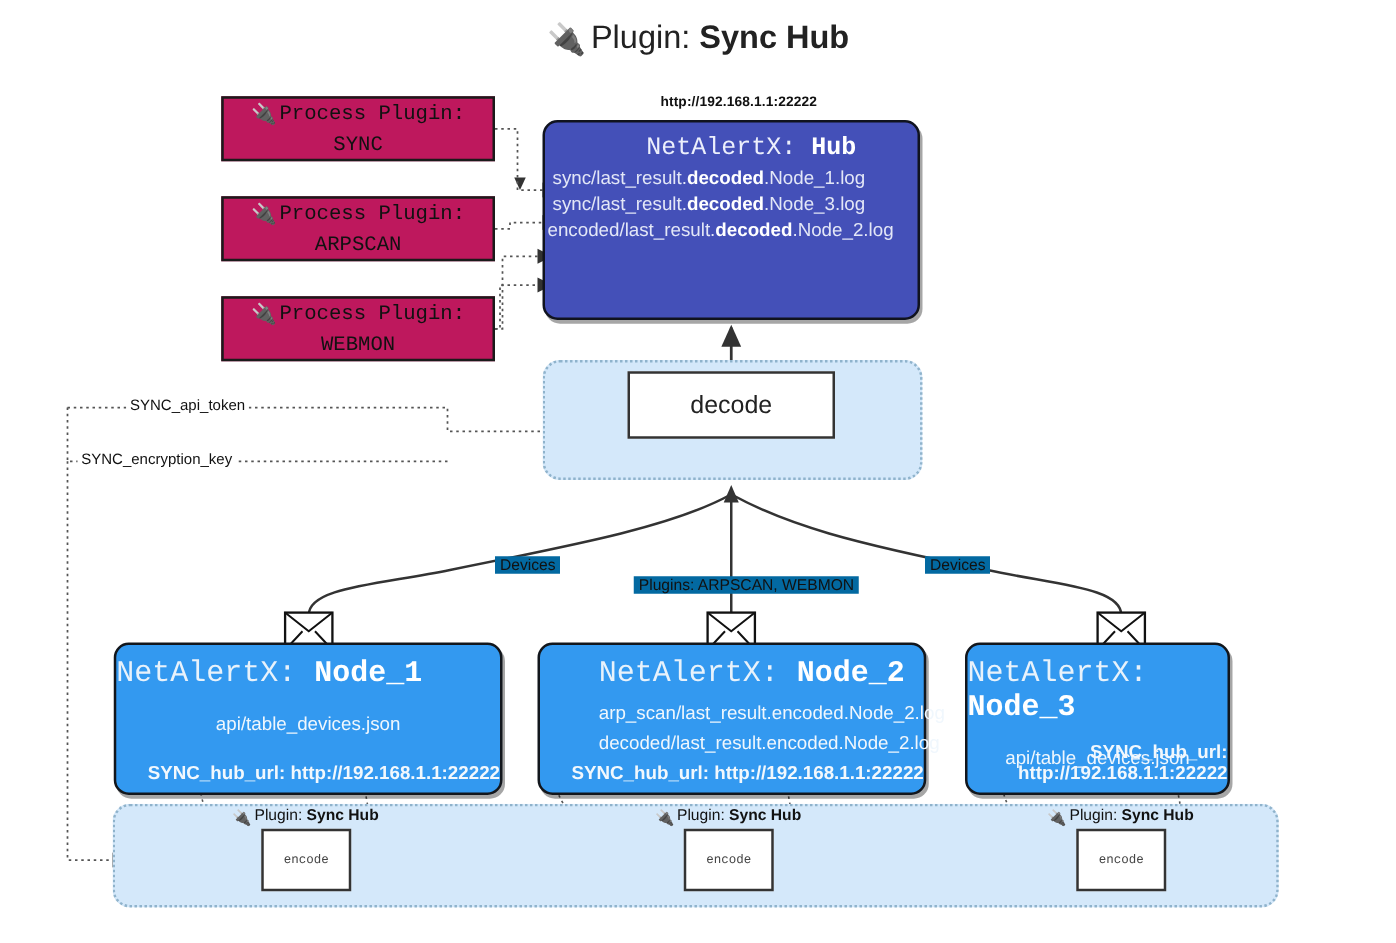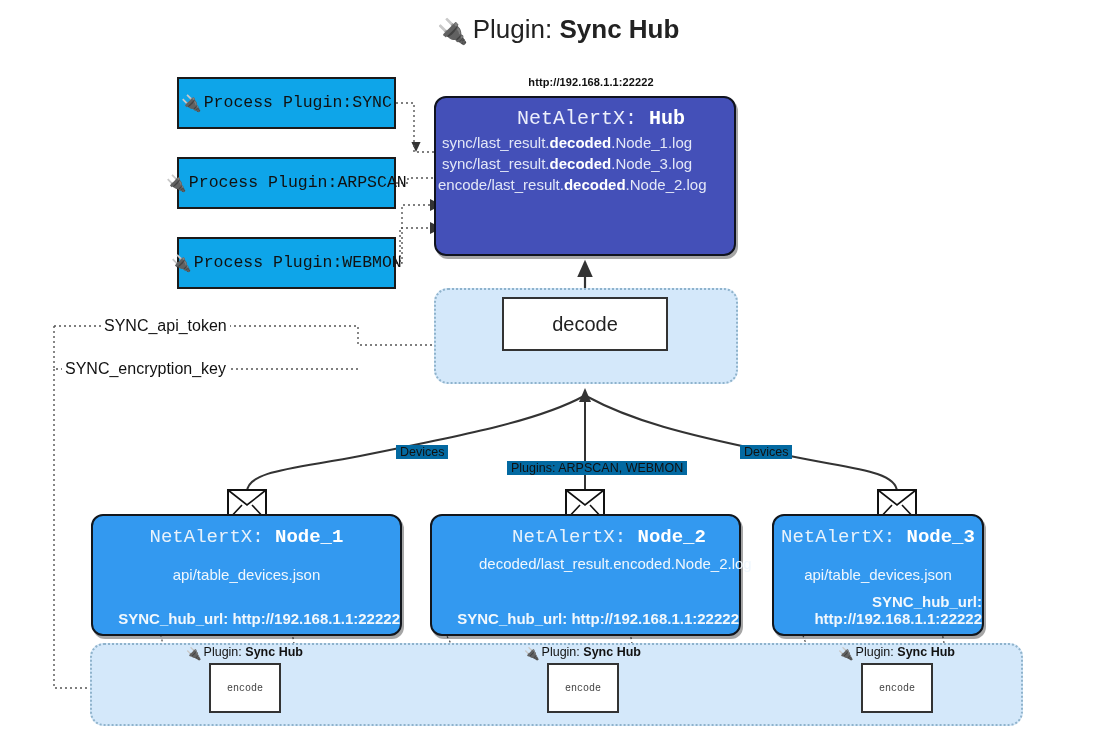--- a/index.html
+++ b/index.html
@@ -9,23 +9,23 @@
   svg.edges{position:absolute;left:0;top:0;width:1117px;height:754px;pointer-events:none;}
 
   .node{position:absolute;box-sizing:border-box;}
 
   
   #title{left:0;top:14px;width:1117px;text-align:center;font-size:26px;color:#222;}
   #title .plugicon{font-size:25px;margin-right:4px;vertical-align:-2px;}
   #title .bold{font-weight:bold;}
 
   
-  .procbox{background:#0ea5e9;border:2px solid #1a1a1a;
+  .procbox{background:#be185d;border:2px solid #1a1a1a;
            font-family:"Liberation Mono","DejaVu Sans Mono",monospace;
-           font-size:16.5px;text-align:center;display:flex;flex-direction:row;
+           font-size:16.5px;text-align:center;display:flex;flex-direction:column;
            align-items:center;justify-content:center;line-height:1.45;color:#111;}
   .procbox .l1{white-space:nowrap;}
   .procbox .l1 .ic{font-family:"DejaVu Sans",sans-serif;margin-right:2px;vertical-align:-2px;}
 
   
   #hub{background:#4450b8;border:2px solid #10131f;border-radius:12px;
        box-shadow:2px 3px 0 rgba(0,0,0,.35);color:#fff;}
   #hub .hubtitle{font-family:"Liberation Mono","DejaVu Sans Mono",monospace;
        font-size:20px;text-align:center;margin-top:9px;color:#eceffc;padding-left:32px;}
   #hub .hubtitle b{color:#ffffff;}
@@ -44,33 +44,33 @@
   .encbox{font-family:"Liberation Mono","DejaVu Sans Mono",monospace;font-size:10px;color:#444;}
 
   .pluglabel{position:absolute;font-size:12.5px;color:#111;white-space:nowrap;}
   .pluglabel .ic{margin-right:2px;vertical-align:-2px;}
   .pluglabel b{font-weight:bold;}
 
   
   .nodebox{background:#3399f0;border:2px solid #12161c;border-radius:12px;
            box-shadow:2px 3px 0 rgba(0,0,0,.35);color:#fff;}
   .nodebox .ntitle{font-family:"Liberation Mono","DejaVu Sans Mono",monospace;
-           font-size:19px;text-align:center;margin-top:10px;color:#e8f2fb;}
+           font-size:24px;margin-top:10px;color:#e8f2fb;}
   .nodebox .ntitle b{color:#ffffff;}
   .nodebox .nline{font-size:15px;color:#f0f7fd;text-align:center;white-space:nowrap;}
   .nodebox .nfoot{font-size:15px;font-weight:bold;color:#f2f8fd;text-align:right;
            position:absolute;left:0;right:0;bottom:7px;}
 
   
   .envelope{position:absolute;width:40px;height:32px;}
 
   
   .edgelabel{position:absolute;font-size:12.5px;color:#111;background:#0369a1;
              padding:0 4px;white-space:nowrap;}
-  .dotlabel{position:absolute;font-size:16px;color:#111;background:#fff;
+  .dotlabel{position:absolute;font-size:12px;color:#111;background:#fff;
             padding:0 3px;white-space:nowrap;}
 </style>
 </head>
 <body>
 
 <div id="stage">
 
   <svg class="edges" viewBox="0 0 1117 754">
     <defs>
       <marker id="ah" markerWidth="9" markerHeight="9" refX="7" refY="4.2" orient="auto">
@@ -160,21 +160,21 @@
   </div>
 
   <div class="node" id="huburl">http://192.168.1.1:22222</div>
   <div class="node" id="hub" style="left:434px;top:96px;width:302px;height:160px;">
     <div class="hubtitle">
       <span>NetAlertX:</span>
       <b>Hub</b>
     </div>
     <div class="logline"><span>sync/last_result.</span><b>decoded</b><span>.Node_1.log</span></div>
     <div class="logline"><span>sync/last_result.</span><b>decoded</b><span>.Node_3.log</span></div>
-    <div class="logline" style="margin-left:2px;"><span>encode/last_result.</span><b>decoded</b><span>.Node_2.log</span></div>
+    <div class="logline" style="margin-left:2px;"><span>encoded/last_result.</span><b>decoded</b><span>.Node_2.log</span></div>
   </div>
 
   <div class="node bluewrap" style="left:434px;top:288px;width:304px;height:96px;"></div>
   <div class="node whitebox" id="decode" style="left:502px;top:297px;width:166px;height:54px;">
     <span>decode</span>
   </div>
 
   <div class="dotlabel" style="left:101px;top:317px;">SYNC_api_token</div>
   <div class="dotlabel" style="left:62px;top:360px;">SYNC_encryption_key</div>
 
@@ -208,20 +208,21 @@
     </div>
     <div class="nline" style="margin-top:18px;">api/table_devices.json</div>
     <div class="nfoot">SYNC_hub_url: http://192.168.1.1:22222</div>
   </div>
 
   <div class="node nodebox" style="left:430px;top:514px;width:311px;height:122px;padding-left:47px;">
     <div class="ntitle">
       <span>NetAlertX:</span>
       <b>Node_2</b>
     </div>
+    <div class="nline" style="margin-top:9px;">arp_scan/last_result.encoded.Node_2.log</div>
     <div class="nline" style="margin-top:7px;">decoded/last_result.encoded.Node_2.log</div>
     <div class="nfoot">SYNC_hub_url: http://192.168.1.1:22222</div>
   </div>
 
   <div class="node nodebox" style="left:772px;top:514px;width:212px;height:122px;">
     <div class="ntitle">
       <span>NetAlertX:</span>
       <b>Node_3</b>
     </div>
     <div class="nline" style="margin-top:18px;">api/table_devices.json</div>

